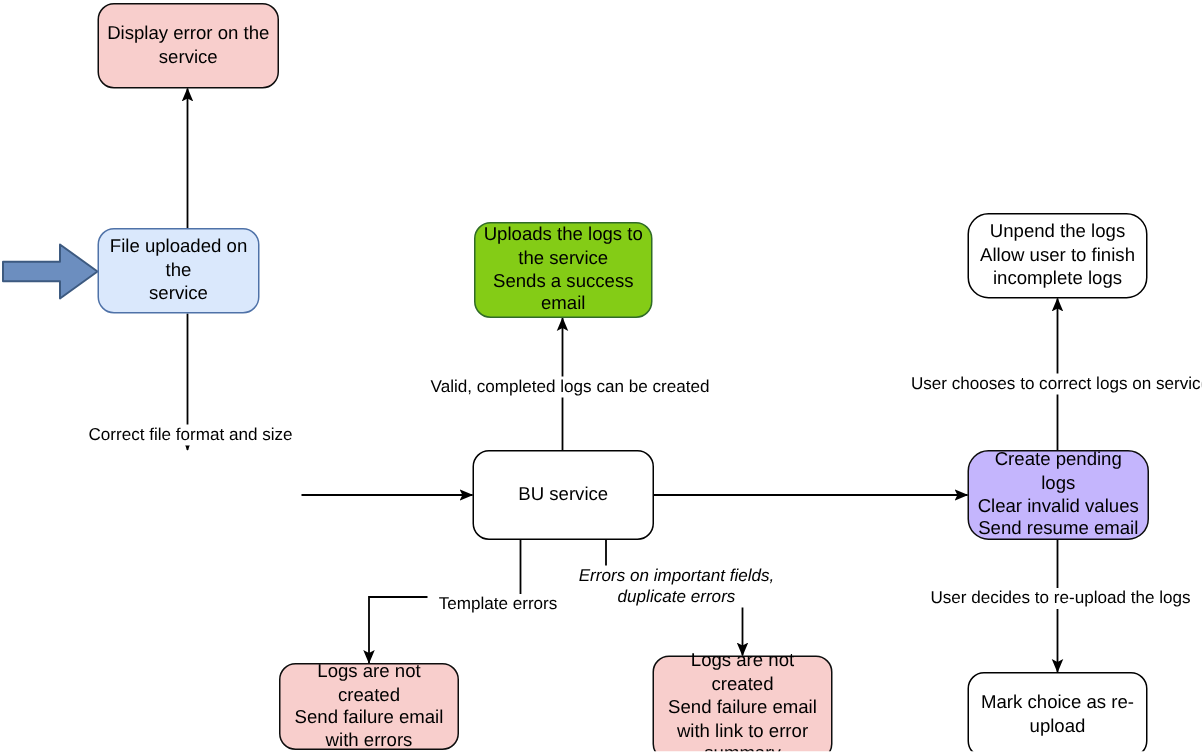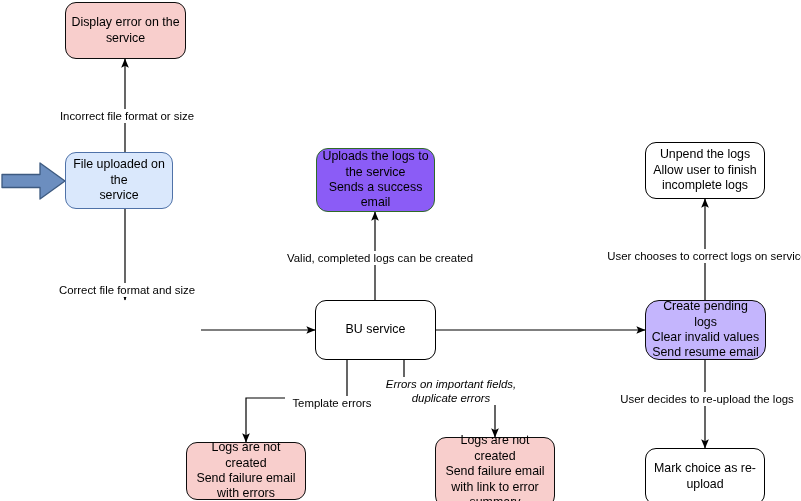--- a/index.html
+++ b/index.html
@@ -45,21 +45,21 @@
     line-height: 14px;
     color: #000000;
     text-align: center;
     background: #ffffff;
     padding: 0 2px;
     white-space: pre-line;
     z-index: 3;
   }
   .fill-pink   { background: #f8cecc; }
   .fill-blue   { background: #dae8fc; }
-  .fill-green  { background: #8b5cf6; border-radius: 12px; }
+  .fill-green  { background: #84cc16; }
   .fill-yellow { background: #c4b5fd; border-radius: 14px; }
   .fill-white  { background: #ffffff; }
   .node.green-b  { border-color: #2f6b27; }
   .node.blue-b   { border-color: #4f72a8; }
   .node.pink-b   { border-color: #0d0d0d; }
   .node.yellow-b { border-color: #0d0d0d; }
   #start-arrow { position: absolute; z-index: 2; }
 </style>
 </head>
 <body>
@@ -114,32 +114,31 @@
 Sends a success
 email</div>
 
   <div class="node fill-white" style="left:315px; top:300px; width:121px; height:60px;">BU service</div>
 
   <div class="node fill-pink pink-b" style="left:435px; top:437px; width:120px; height:70px;">Logs are not created
 Send failure email
 with link to error
 summary</div>
 
-  <div class="node fill-white" style="left:645px; top:142px; width:120px; height:57px;">Unpend the logs
+  <div class="node fill-white" style="left:645px; top:142px; width:120px; height:57px;border-radius:14px;">Unpend the logs
 Allow user to finish
 incomplete logs</div>
 
   <div class="node fill-yellow yellow-b" style="left:645px; top:300px; width:121px; height:60px;">Create pending logs
 Clear invalid values
 Send resume email</div>
 
   <div class="node fill-white" style="left:645px; top:448px; width:120px; height:57px;">Mark choice as re-
 upload</div>
 
-  <div class="edge-label" style="left:0px; top:109px; width:250px;">Incorrect file format or size</div>
 
   <div class="edge-label" style="left:0px; top:255px; width:250px;margin-top:28px;">Correct file format and size</div>
 
   <div class="edge-label" style="left:258px; top:251px; width:240px;">Valid, completed logs can be created</div>
 
 
   <div class="edge-label" style="left:285px; top:396px; width:90px;">Template errors</div>
 
   <div class="edge-label" style="left:379px; top:377px; width:140px;font-style:italic;">Errors on important fields,
 duplicate errors</div>

